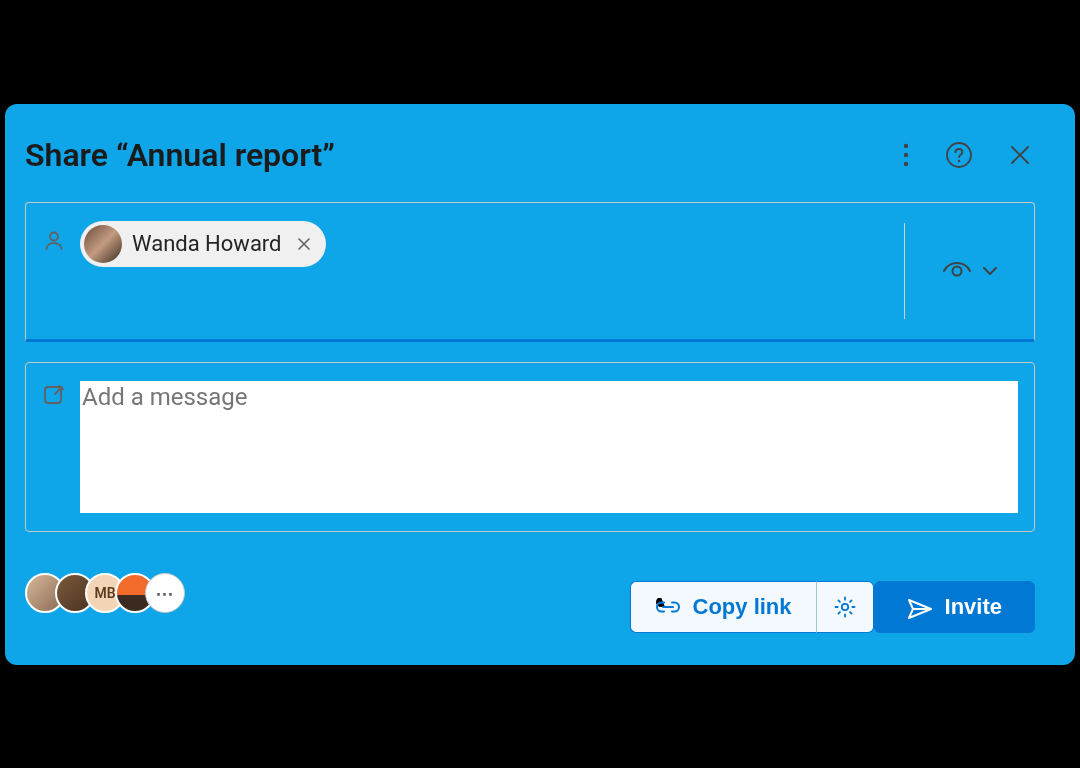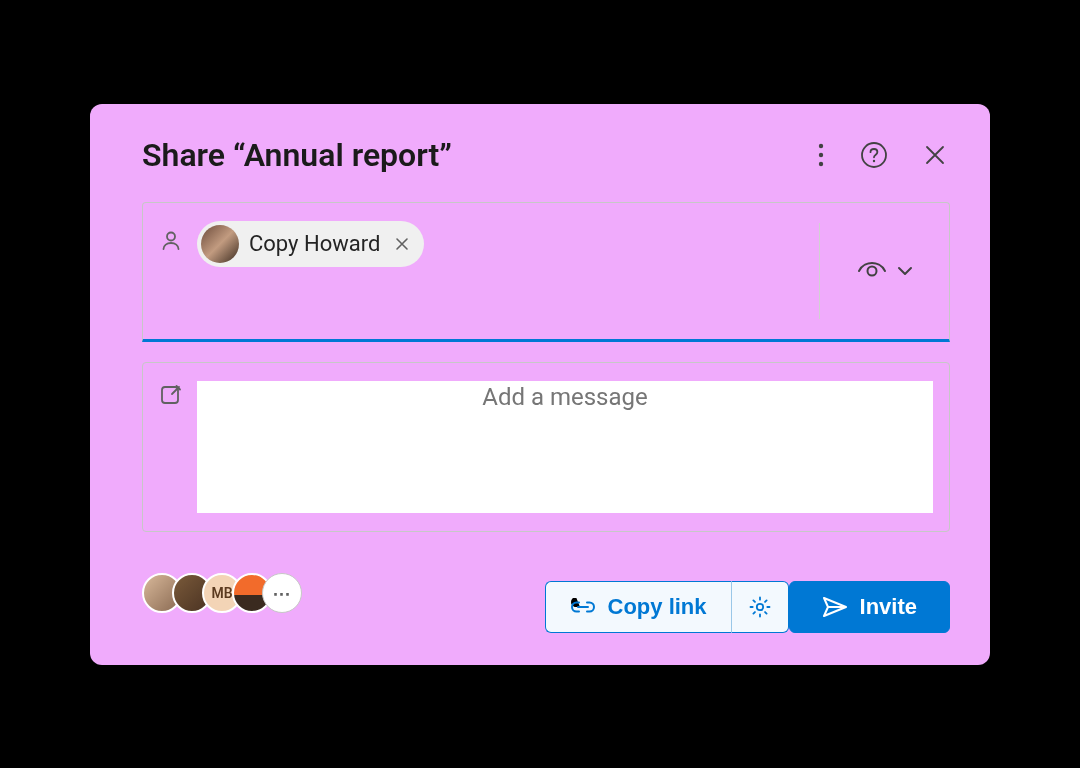--- a/index.html
+++ b/index.html
@@ -7,25 +7,25 @@
   body {
     font-family: "Segoe UI", -apple-system, BlinkMacSystemFont, Roboto, sans-serif;
     background: #000;
     display: flex;
     align-items: center;
     justify-content: center;
     width: 1080px;
     height: 768px;
   }
   .dialog {
-    width: 900px;
-    background: #f0abfc;
+    width: 1070px;
+    background: #0ea5e9;
     border-radius: 12px;
     box-shadow: 0 20px 60px rgba(0,0,0,0.4);
-    padding: 32px 40px 32px 52px;
+    padding: 32px 40px 32px 20px;
   }
   .header {
     display: flex;
     align-items: center;
     margin-bottom: 28px;
   }
   .title {
     font-size: 32px;
     font-weight: 600;
     color: #1b1b1b;
@@ -135,21 +135,20 @@
     margin-top: 2px;
   }
   .message-input {
     border: none;
     outline: none;
     resize: none;
     font-size: 24px;
     color: #242424;
     width: 100%;
     font-family: inherit;
-    text-align: center;
   }
   .message-input::placeholder { color: #767676; }
 
   
   .footer {
     display: flex;
     align-items: center;
     gap: 0;
   }
   .shared-with {
@@ -217,20 +216,21 @@
     border-top-left-radius: 0;
     border-bottom-left-radius: 0;
     padding: 12px 16px;
     border-left: 1px solid #9ac7e8;
   }
   .btn-primary {
     background: #0078d4;
     color: #fff;
     border: 1px solid #0078d4;
     padding: 12px 32px;
+    align-items: flex-end;
   }
 </style>
 </head>
 <body>
 
 <div class="dialog">
   <div class="header">
     <div class="title">Share “Annual report”</div>
     <div class="header-actions">
       <button class="icon-btn" aria-label="More options">
@@ -259,21 +259,21 @@
     <div class="recipients-left">
       <span class="person-leading-icon">
         <svg width="24" height="24" viewBox="0 0 24 24">
             <circle cx="12" cy="7.5" r="4" fill="none" stroke="currentColor" stroke-width="1.8"></circle>
             <path d="M4.5 20c0-3.6 3.4-6 7.5-6s7.5 2.4 7.5 6" fill="none" stroke="currentColor" stroke-width="1.8" stroke-linecap="round"></path>
           </svg>
       </span>
       <div class="recipients-content">
         <div class="chip">
           <span class="chip-avatar"></span>
-          <span class="chip-label">Copy Howard</span>
+          <span class="chip-label">Wanda Howard</span>
           <button class="chip-remove" aria-label="Remove">
             <svg width="16" height="16" viewBox="0 0 16 16">
                 <path d="M3 3 L13 13 M13 3 L3 13" stroke="currentColor" stroke-width="1.6" stroke-linecap="round"></path>
               </svg>
           </button>
         </div>
       </div>
     </div>
     <div class="recipients-right" title="Can view">
       <svg width="30" height="22" viewBox="0 0 30 22">

